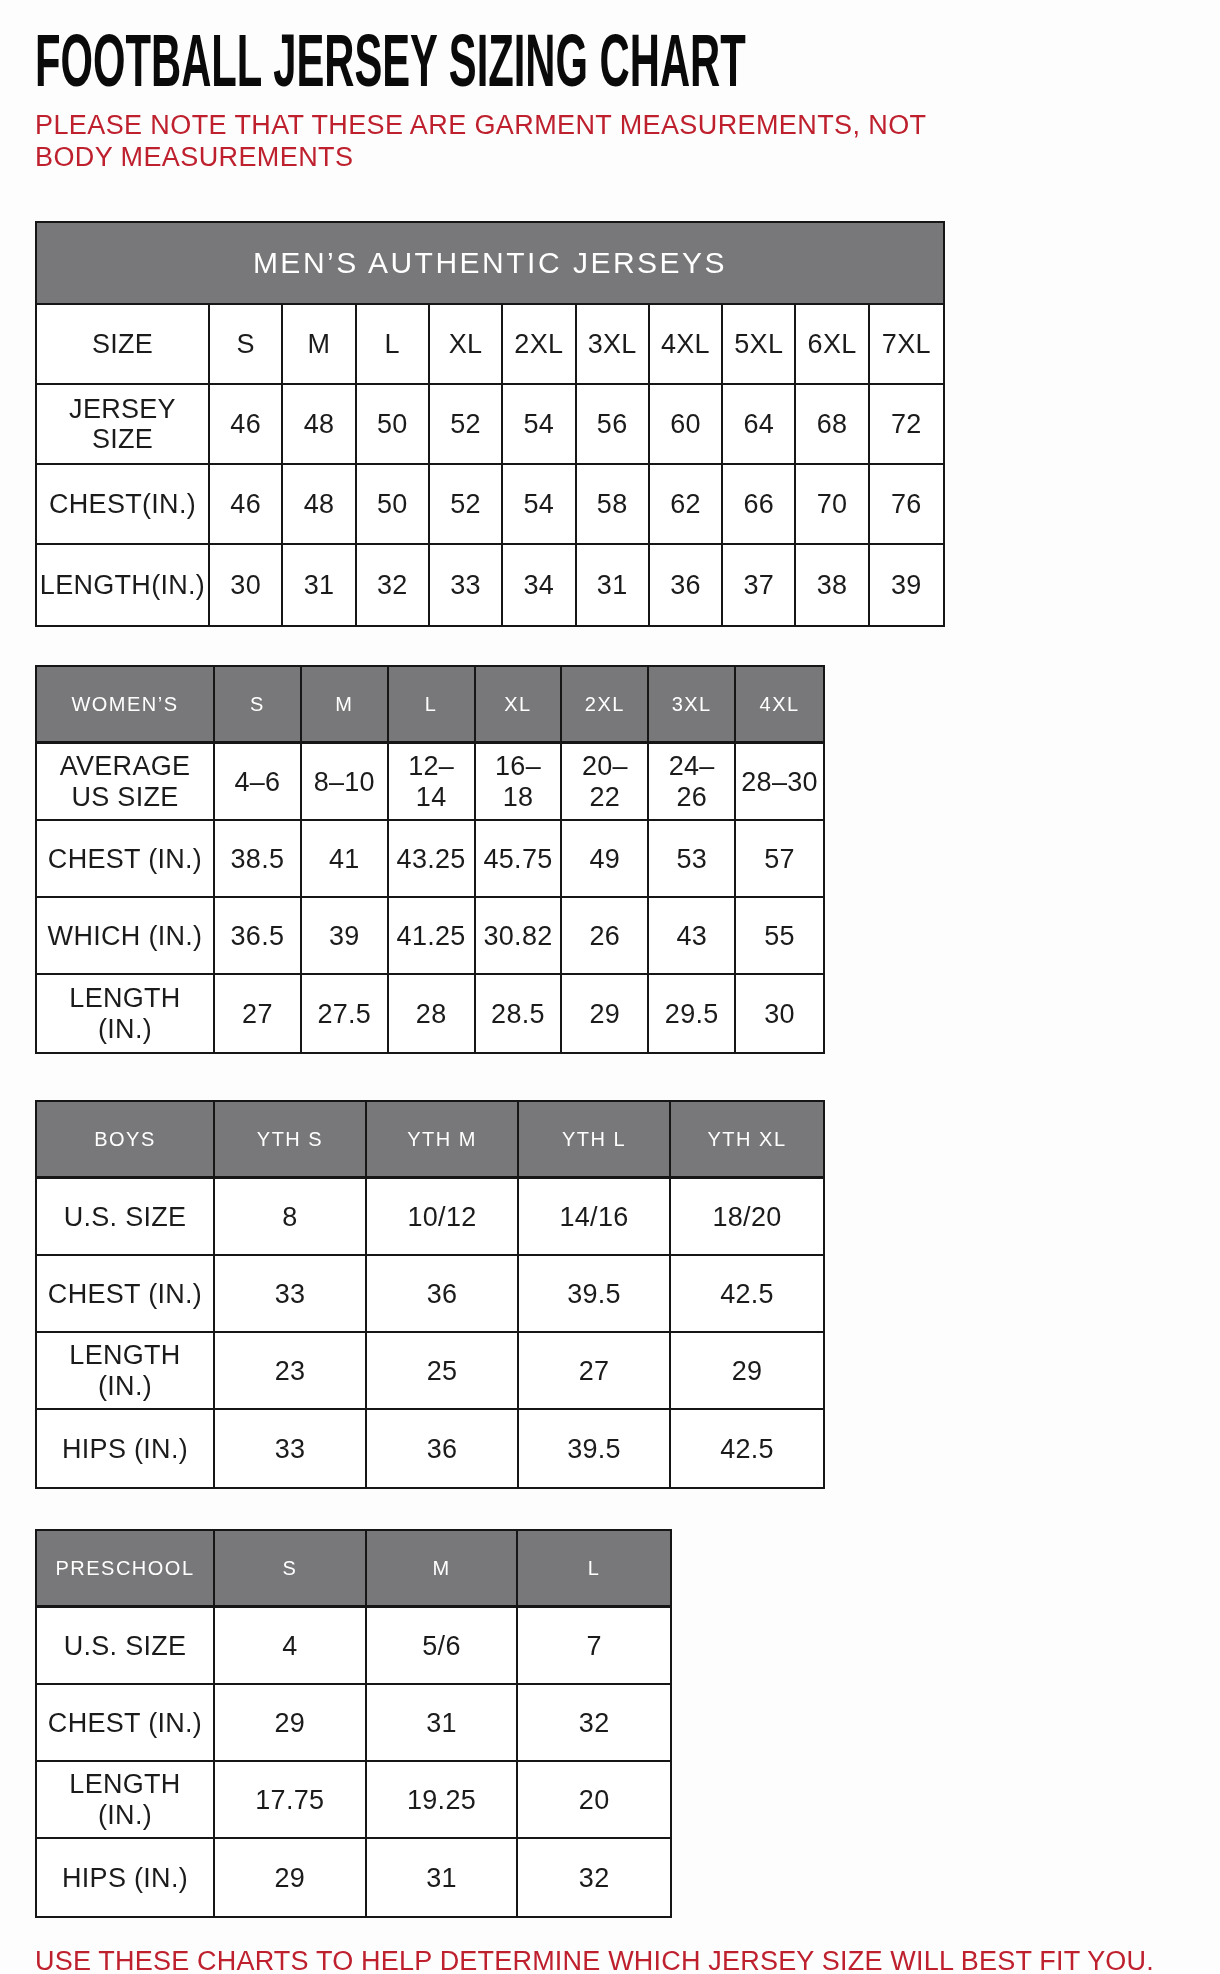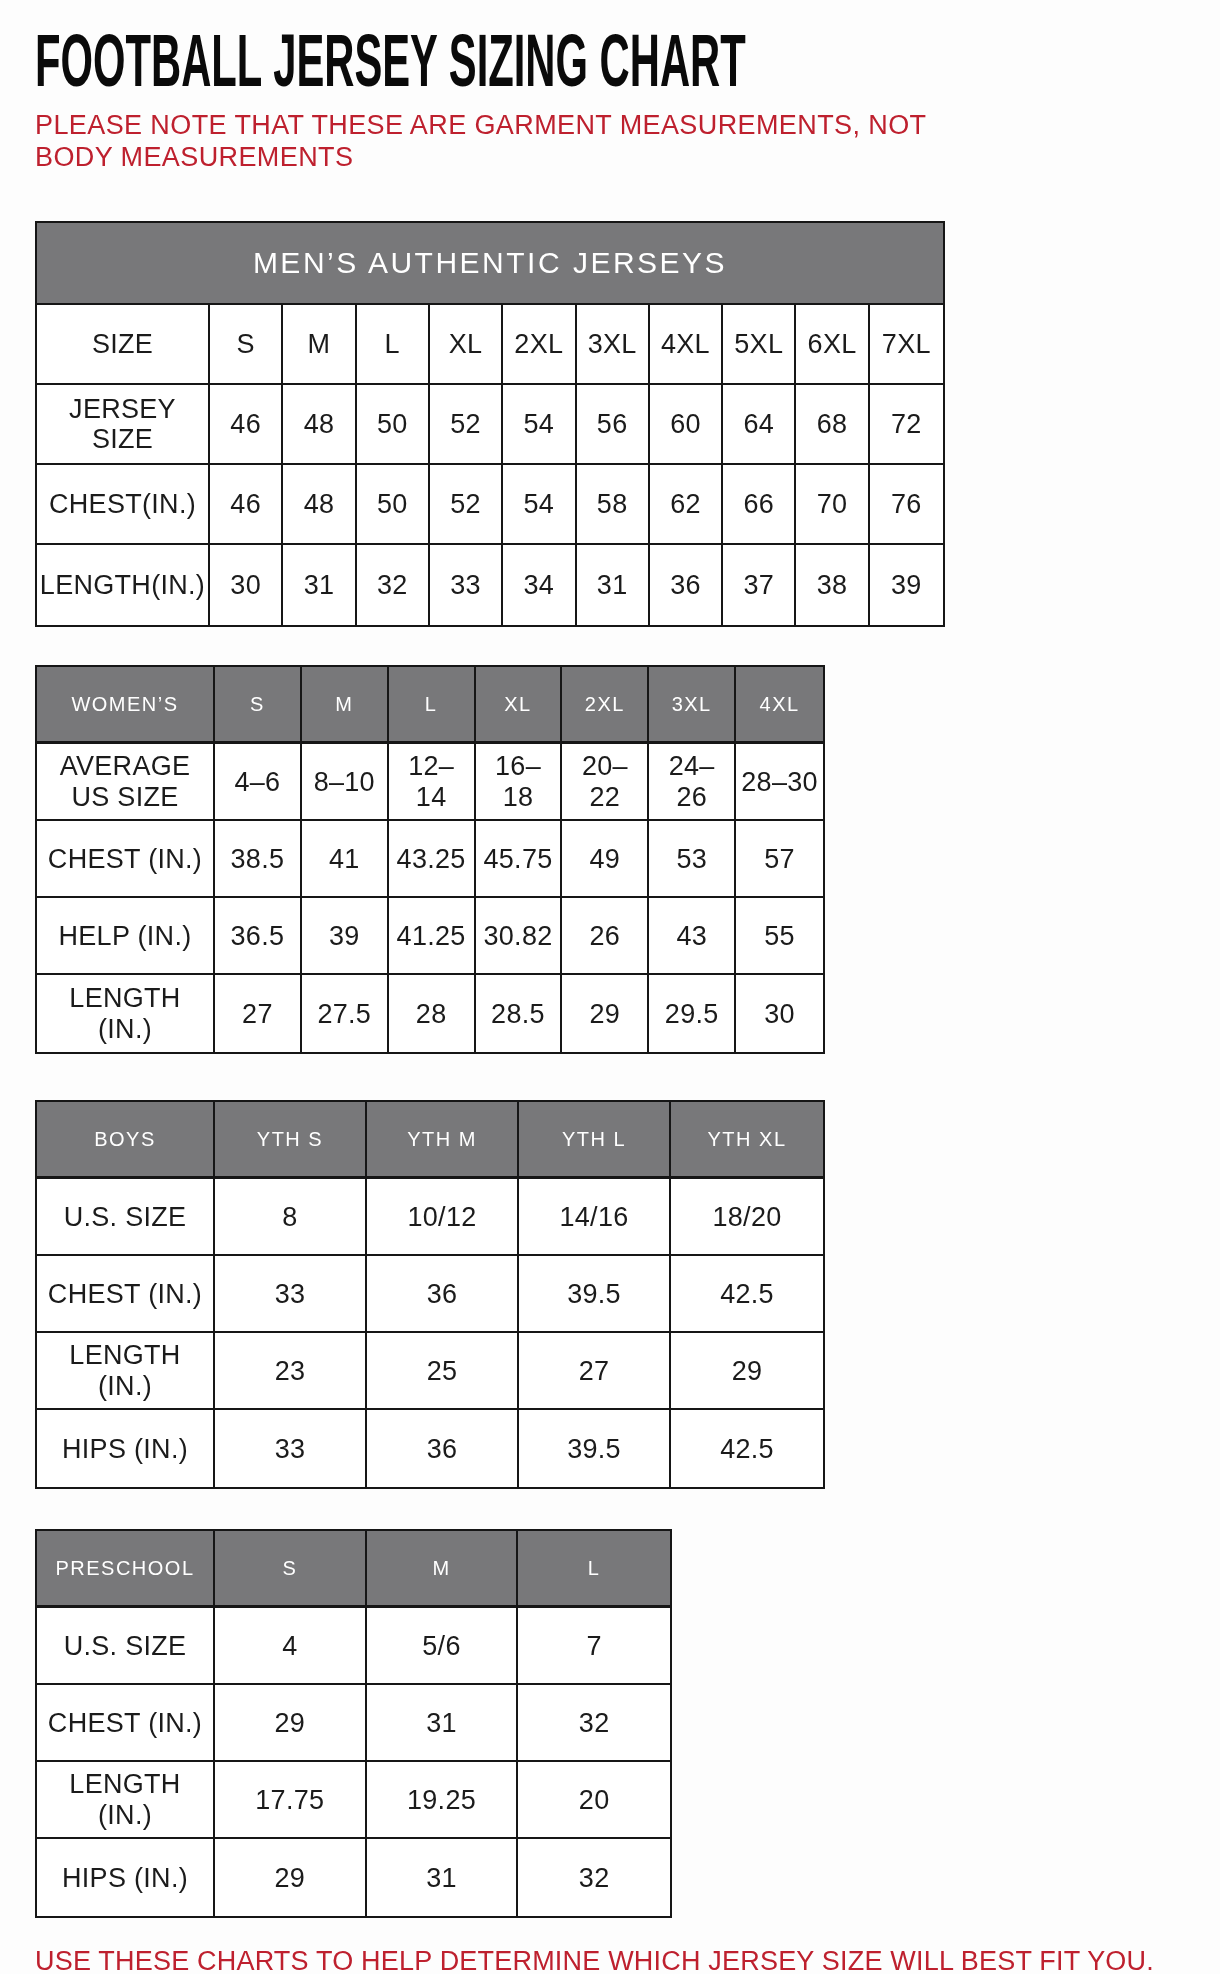--- a/index.html
+++ b/index.html
@@ -191,21 +191,21 @@
         <div class="cell">24–26</div>
         <div class="cell">28–30</div>
         <div class="cell">CHEST (IN.)</div>
         <div class="cell">38.5</div>
         <div class="cell">41</div>
         <div class="cell">43.25</div>
         <div class="cell">45.75</div>
         <div class="cell">49</div>
         <div class="cell">53</div>
         <div class="cell">57</div>
-        <div class="cell">HELP (IN.)</div>
+        <div class="cell">WHICH (IN.)</div>
         <div class="cell">36.5</div>
         <div class="cell">39</div>
         <div class="cell">41.25</div>
         <div class="cell">30.82</div>
         <div class="cell">26</div>
         <div class="cell">43</div>
         <div class="cell">55</div>
         <div class="cell">LENGTH (IN.)</div>
         <div class="cell">27</div>
         <div class="cell">27.5</div>

